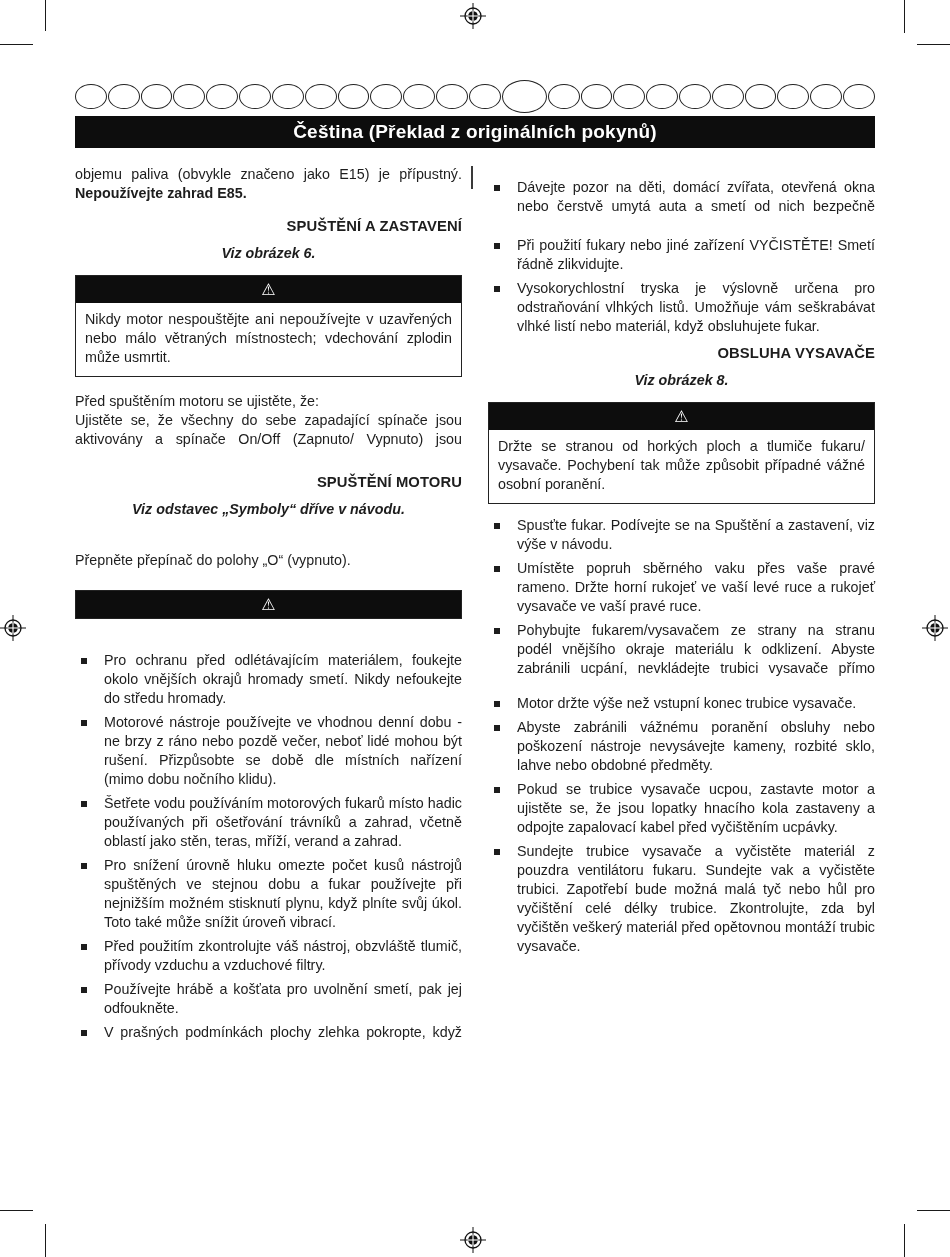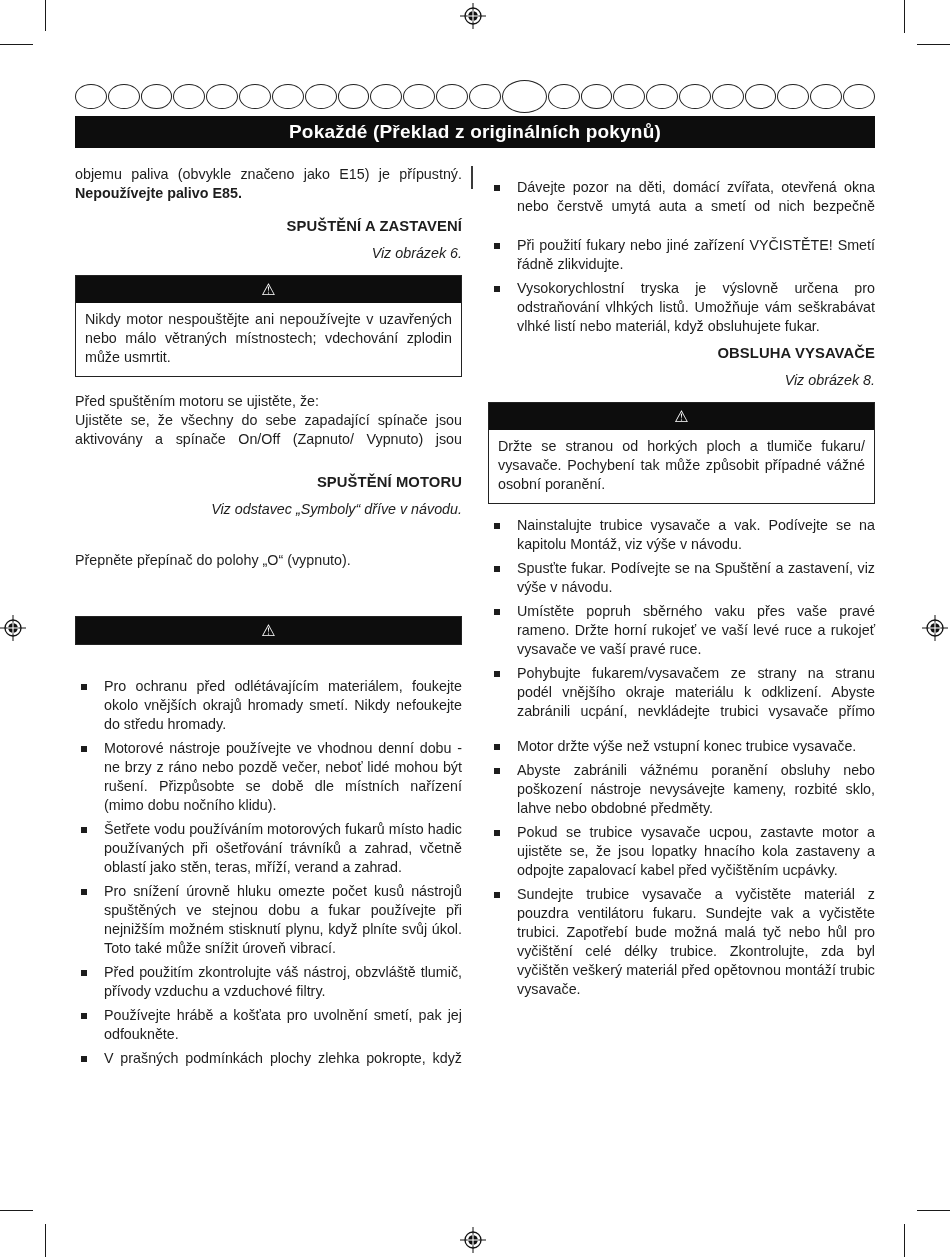--- a/index.html
+++ b/index.html
@@ -23,36 +23,36 @@
   .coldiv { position:absolute; left:471px; top:166px; width:2px; height:23px; background:#3a3a3a; }
 
   .col { position:absolute; top:165px; width:387px; font-size:14.3px; line-height:19px;
          text-align:justify; }
   .col-left  { left:75px; }
   .col-right { left:488px; }
 
   p { margin:0 0 2px 0; }
   .bold { font-weight:bold; }
   .h { font-weight:bold; font-size:14.8px; text-align:right; letter-spacing:.1px; }
-  .fig { font-style:italic; text-align:right; }
+  .fig { font-style:italic; text-align:center;font-weight:bold; }
   .cut { text-align-last:justify; }
 
   .warnbox { border:1px solid #222; }
   .warnhead { background:#0d0d0d; height:27px; display:flex; align-items:center; justify-content:center; }
   .warnicon { color:#ffffff; font-size:16px; line-height:1; }
   .warnbody { padding:7px 9px 9px 9px; text-align:justify; }
 
   ul { list-style:none; }
   .bullet { position:relative; padding-left:29px; margin-bottom:5px; }
   .bsq { position:absolute; left:6px; top:6.5px; width:6px; height:6px; background:#1d1d1d; }
 
   .mb0{margin-bottom:0} .mb8{margin-bottom:8px}
   .mb12{margin-bottom:12px} .mb14{margin-bottom:14px} .mb15{margin-bottom:15px}
   .mb16{margin-bottom:16px} .mb20{margin-bottom:20px} .mb24{margin-bottom:24px}
-  .mb32{margin-bottom:32px} .mb46{margin-bottom:46px} .mt25{margin-top:13px}
+  .mb32{margin-bottom:32px} .mb46{margin-bottom:20px} .mt25{margin-top:13px}
 </style>
 </head>
 <body>
 
 <div>
 
   <div class="cropline" style="left:45px;top:0;width:1px;height:31px"></div>
   <div class="cropline" style="left:0;top:44px;width:33px;height:1px"></div>
   <div class="cropline" style="left:904px;top:0;width:1px;height:33px"></div>
   <div class="cropline" style="left:917px;top:44px;width:33px;height:1px"></div>
@@ -114,28 +114,28 @@
     <div class="oval"></div>
     <div class="oval"></div>
     <div class="oval"></div>
     <div class="oval"></div>
     <div class="oval"></div>
     <div class="oval"></div>
     <div class="oval"></div>
     <div class="oval"></div>
   </div>
 
-  <div class="titlebar">Pokaždé (Překlad z originálních pokynů)</div>
+  <div class="titlebar">Čeština (Překlad z originálních pokynů)</div>
 
   <div class="coldiv"></div>
 
   <div class="col col-left">
 
     <p class="cut mb0">objemu paliva (obvykle značeno jako E15) je přípustný.</p>
-    <p class="bold mb14">Nepoužívejte palivo E85.</p>
+    <p class="bold mb14">Nepoužívejte zahrad E85.</p>
 
     <div class="h mb8">SPUŠTĚNÍ A ZASTAVENÍ</div>
     <p class="fig mb12">Viz obrázek 6.</p>
 
     <div class="warnbox mb15">
       <div class="warnhead">
         <span class="warnicon">⚠</span>
       </div>
       <div class="warnbody">Nikdy motor nespouštějte ani nepoužívejte v uzavřených nebo málo větraných místnostech; vdechování zplodin může usmrtit.</div>
     </div>
@@ -212,21 +212,20 @@
     <div class="warnbox mb12">
       <div class="warnhead">
         <span class="warnicon">⚠</span>
       </div>
       <div class="warnbody">Držte se stranou od horkých ploch a tlumiče fukaru/ vysavače. Pochybení tak může způsobit případné vážné osobní poranění.</div>
     </div>
 
     <ul>
       <li class="bullet">
         <span class="bsq"></span>
-        <span>Nainstalujte trubice vysavače a vak. Podívejte se na kapitolu Montáž, viz výše v návodu.</span>
       </li>
       <li class="bullet">
         <span class="bsq"></span>
         <span>Spusťte fukar. Podívejte se na Spuštění a zastavení, viz výše v návodu.</span>
       </li>
       <li class="bullet">
         <span class="bsq"></span>
         <span>Umístěte popruh sběrného vaku přes vaše pravé rameno. Držte horní rukojeť ve vaší levé ruce a rukojeť vysavače ve vaší pravé ruce.</span>
       </li>
       <li class="bullet cut mb16">

